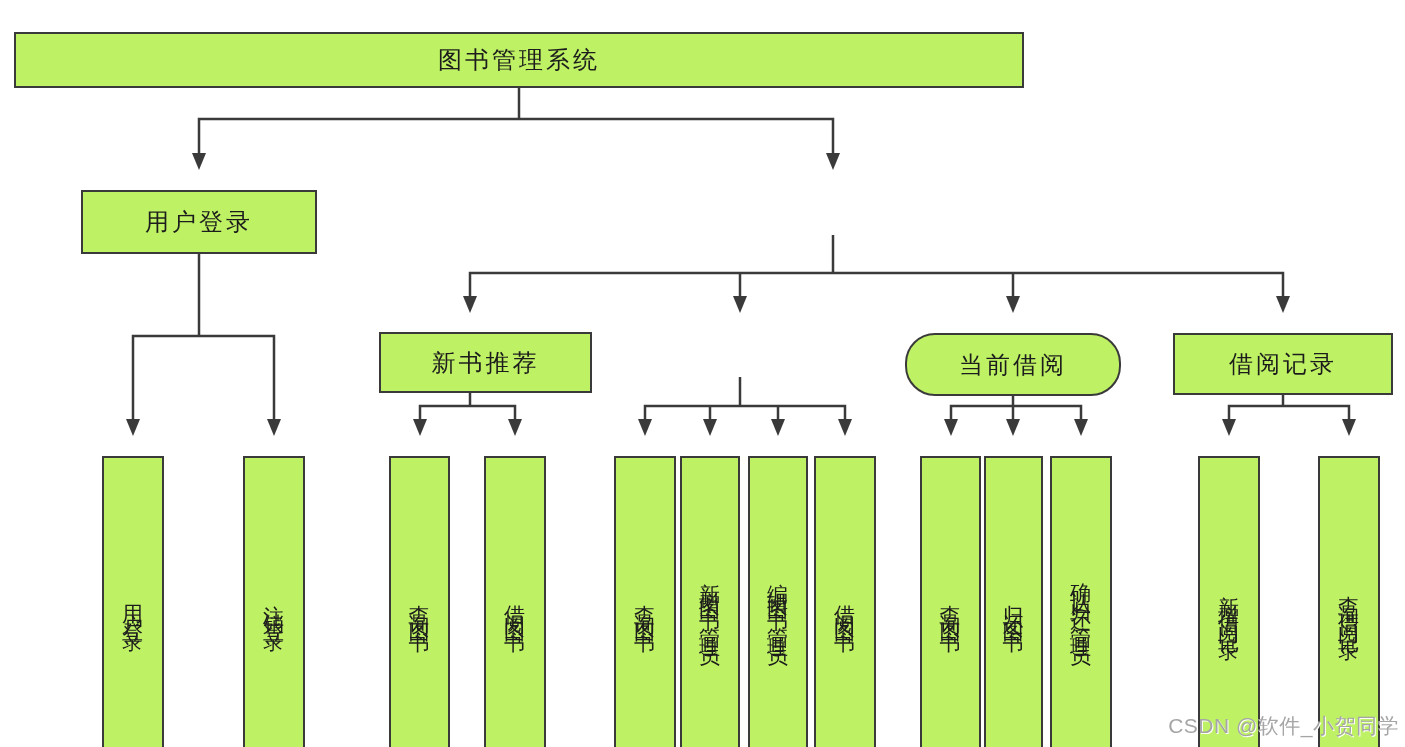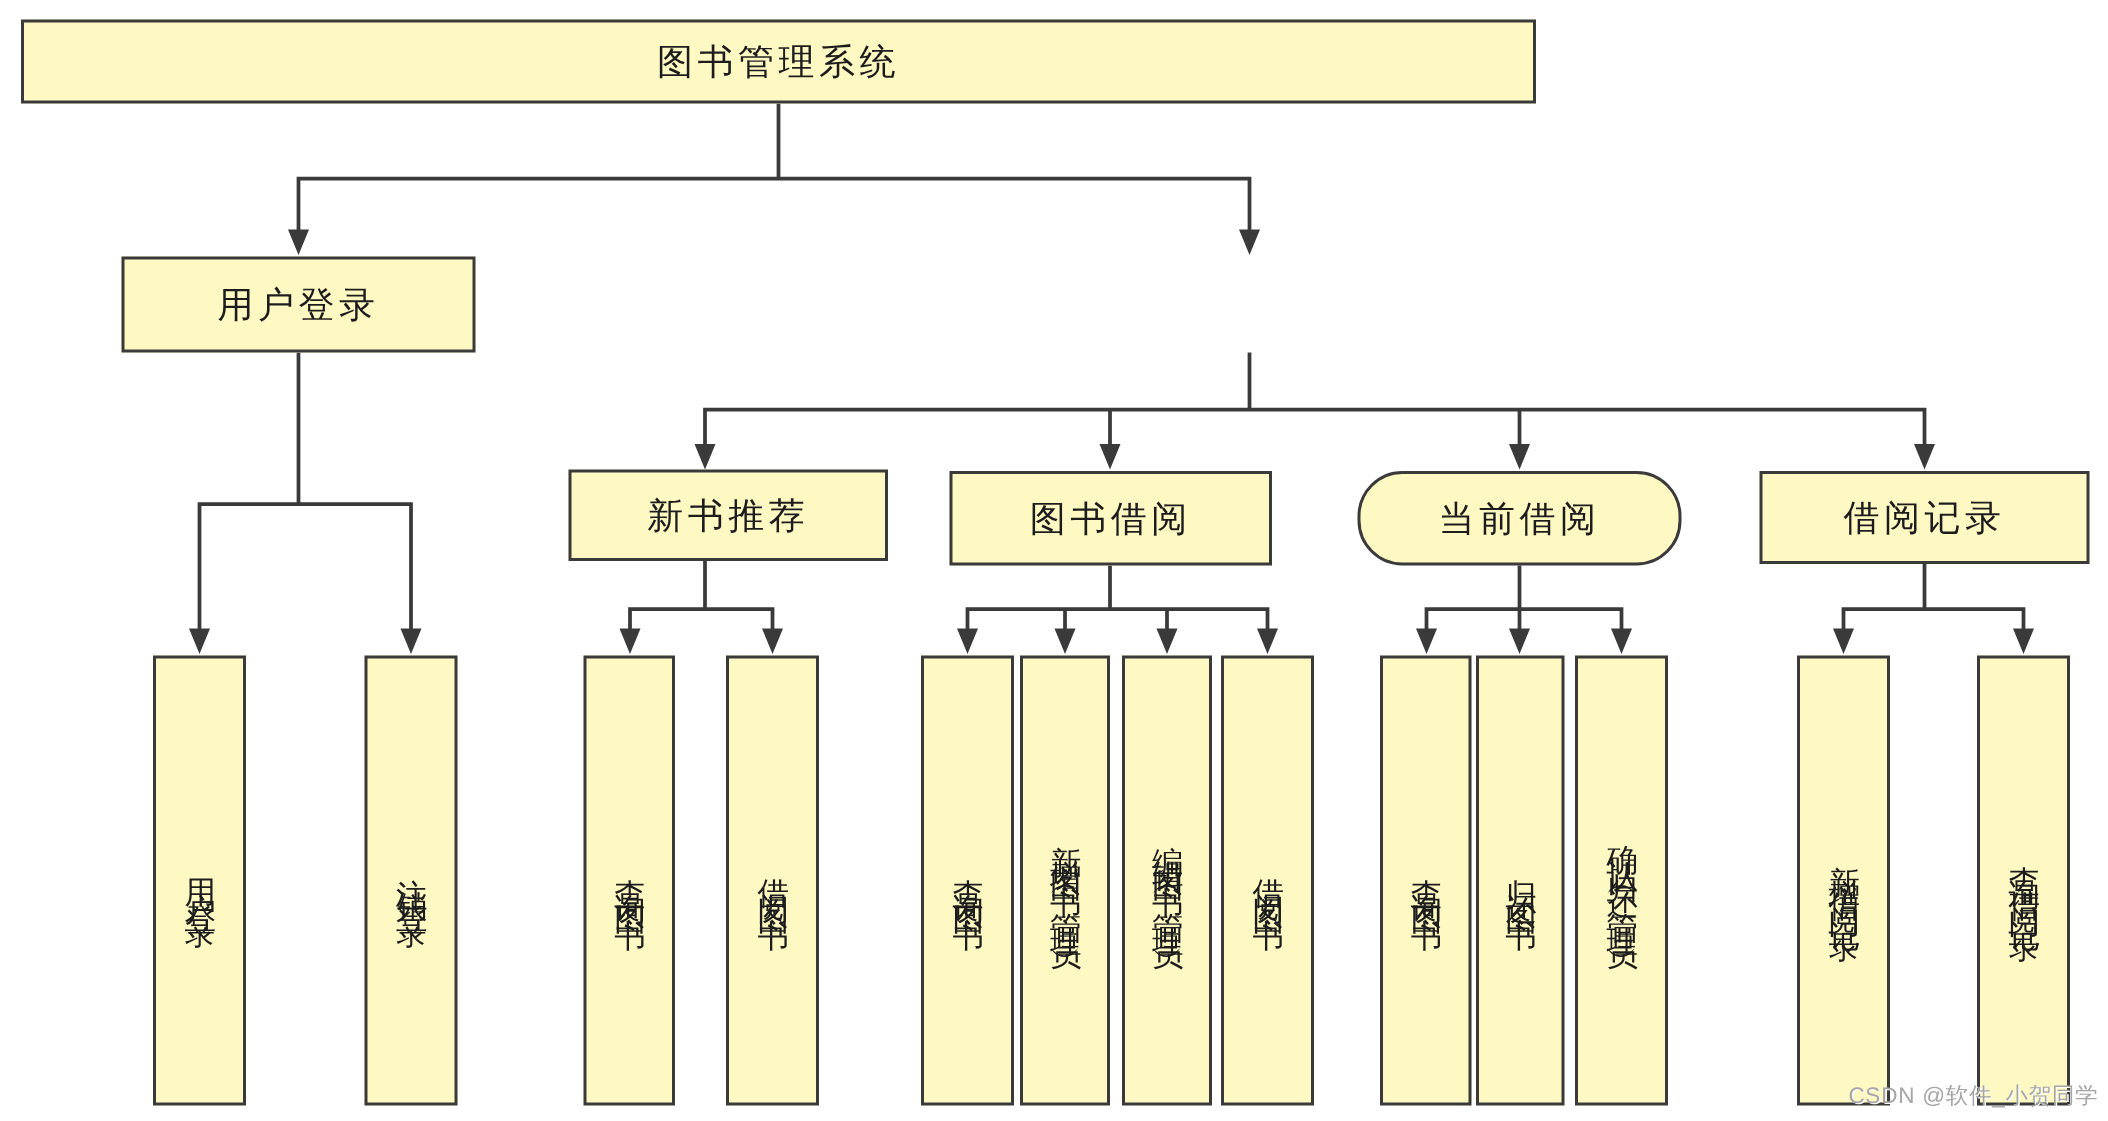--- a/index.html
+++ b/index.html
@@ -27,46 +27,47 @@
     stroke: #3a3a3a;
     stroke-width: 2.5;
   }
   #connectors polygon {
     fill: #3a3a3a;
     stroke: none;
   }
   .node {
     position: absolute;
     box-sizing: border-box;
-    background: #fef9c3;
+    background: #bef264;
     border: 2.5px solid #3a3a3a;
     display: flex;
     align-items: center;
     justify-content: center;
     color: #1c1c1c;
+    margin-top: 19px;
   }
   .node.h-label {
     font-size: 24px;
     letter-spacing: 3px;
     white-space: nowrap;
   }
   .node.leaf {
     top: 437px;
     height: 300px;
     writing-mode: vertical-lr;
     text-orientation: mixed;
     font-size: 21px;
     letter-spacing: 9px;
     line-height: 1;
   }
   .watermark {
     position: absolute;
     right: 6px;
     bottom: 7px;
-    font-size: 15px;
+    font-size: 21px;
     color: #a6a6a6;
     letter-spacing: 0.5px;
     text-shadow: 1px 1px 0 #ffffff;
     white-space: nowrap;
   }
 </style>
 </head>
 <body>
 
 <div id="stage">
@@ -117,21 +118,20 @@
     <path d="M1229,429 V406 H1349 V429"></path>
     <polygon points="1222,419 1236,419 1229,436"></polygon>
     <polygon points="1342,419 1356,419 1349,436"></polygon>
   </svg>
 
   <div class="node h-label" style="left:14px; top:13px; width:1010px; height:56px;">图书管理系统</div>
 
   <div class="node h-label" style="left:81px; top:171px; width:236px; height:64px;">用户登录</div>
 
   <div class="node h-label" style="left:379px; top:313px; width:213px; height:61px;">新书推荐</div>
-  <div class="node h-label" style="left:633px; top:314px; width:215px; height:63px;">图书借阅</div>
   <div class="node h-label" style="left:905px; top:314px; width:216px; height:63px;border-radius:30px;">当前借阅</div>
   <div class="node h-label" style="left:1173px; top:314px; width:220px; height:62px;text-align:right;">借阅记录</div>
 
   <div class="node leaf" style="left:102px; width:62px;">用户登录</div>
   <div class="node leaf" style="left:243px; width:62px;">注销登录</div>
   <div class="node leaf" style="left:389px; width:61px;">查询图书</div>
   <div class="node leaf" style="left:484px; width:62px;">借阅图书</div>
   <div class="node leaf" style="left:614px; width:62px;">查询图书</div>
   <div class="node leaf" style="left:680px; width:60px;">新增图书（管理员）</div>
   <div class="node leaf" style="left:748px; width:60px;">编辑图书（管理员）</div>

